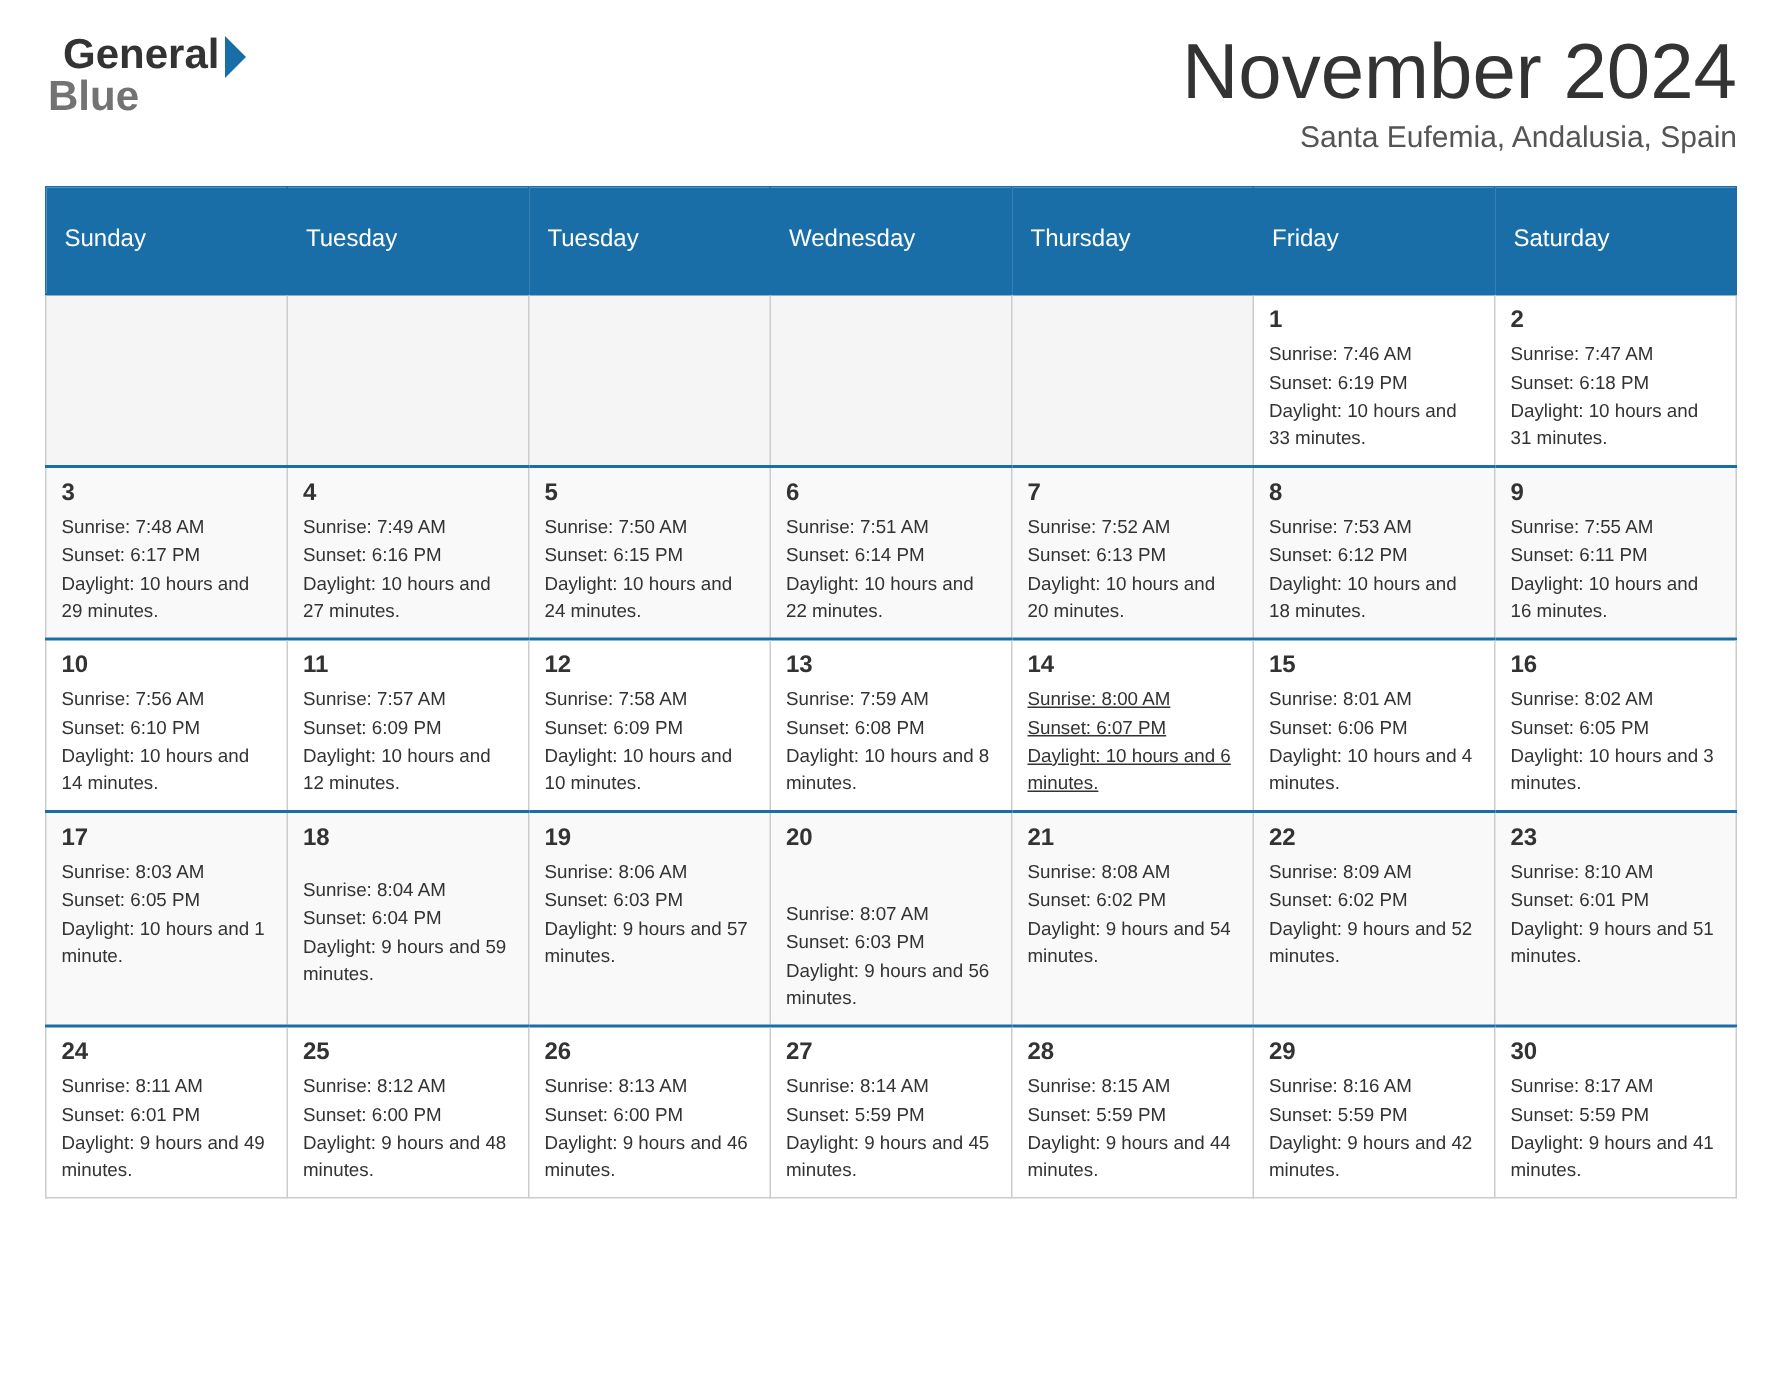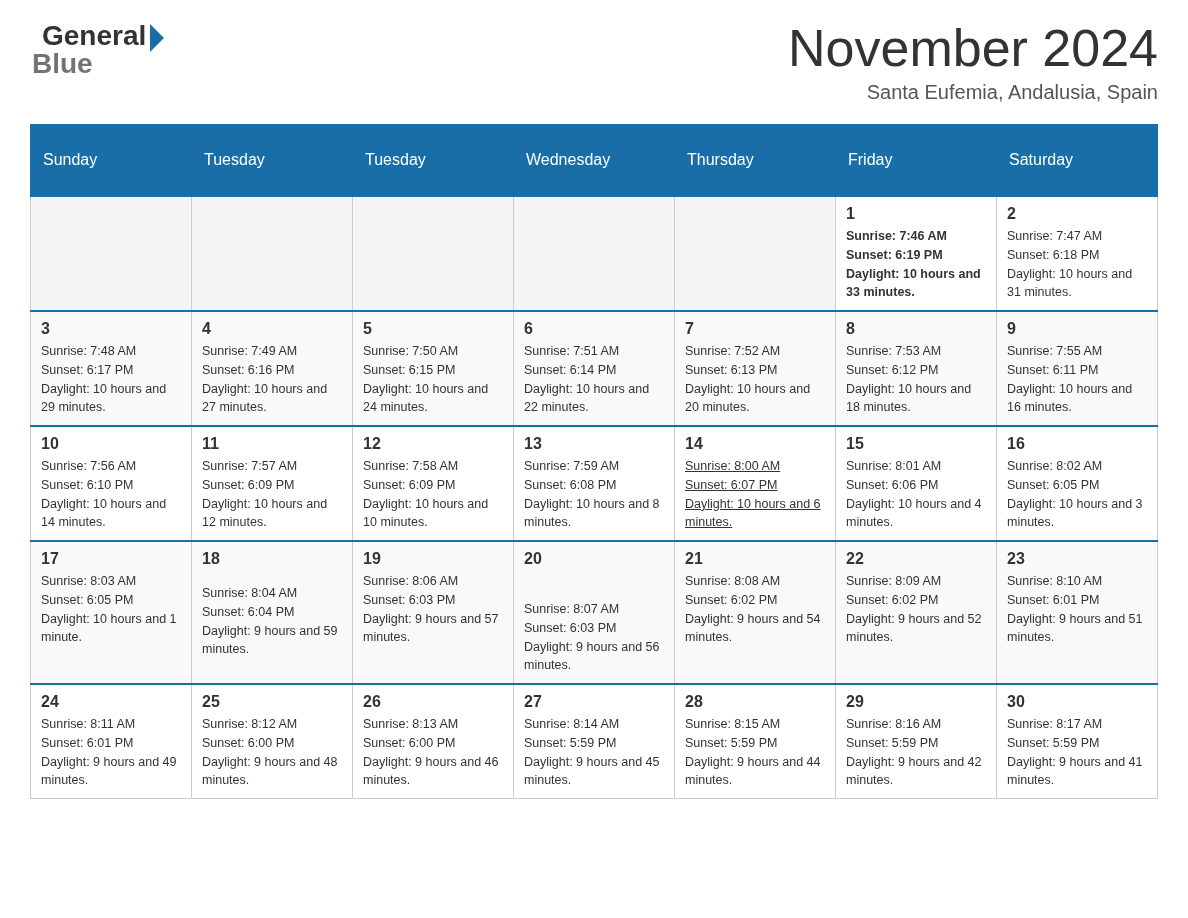--- a/index.html
+++ b/index.html
@@ -141,21 +141,21 @@
   </thead>
   <tbody id="calendar-body">
   <tr>
         <td class="empty-cell"></td>
         <td class="empty-cell"></td>
         <td class="empty-cell"></td>
         <td class="empty-cell"></td>
         <td class="empty-cell"></td>
         <td>
           <span class="day-number">1</span>
-          <div class="day-info" style="white-space: pre-line; font-weight: bold;">Sunrise: 7:46 AM
+          <div class="day-info" style="white-space: pre-line;">Sunrise: 7:46 AM
 Sunset: 6:19 PM
 Daylight: 10 hours and 33 minutes.</div>
         </td>
         <td>
           <span class="day-number">2</span>
           <div class="day-info" style="white-space: pre-line;">Sunrise: 7:47 AM
 Sunset: 6:18 PM
 Daylight: 10 hours and 31 minutes.</div>
         </td>
       </tr>

